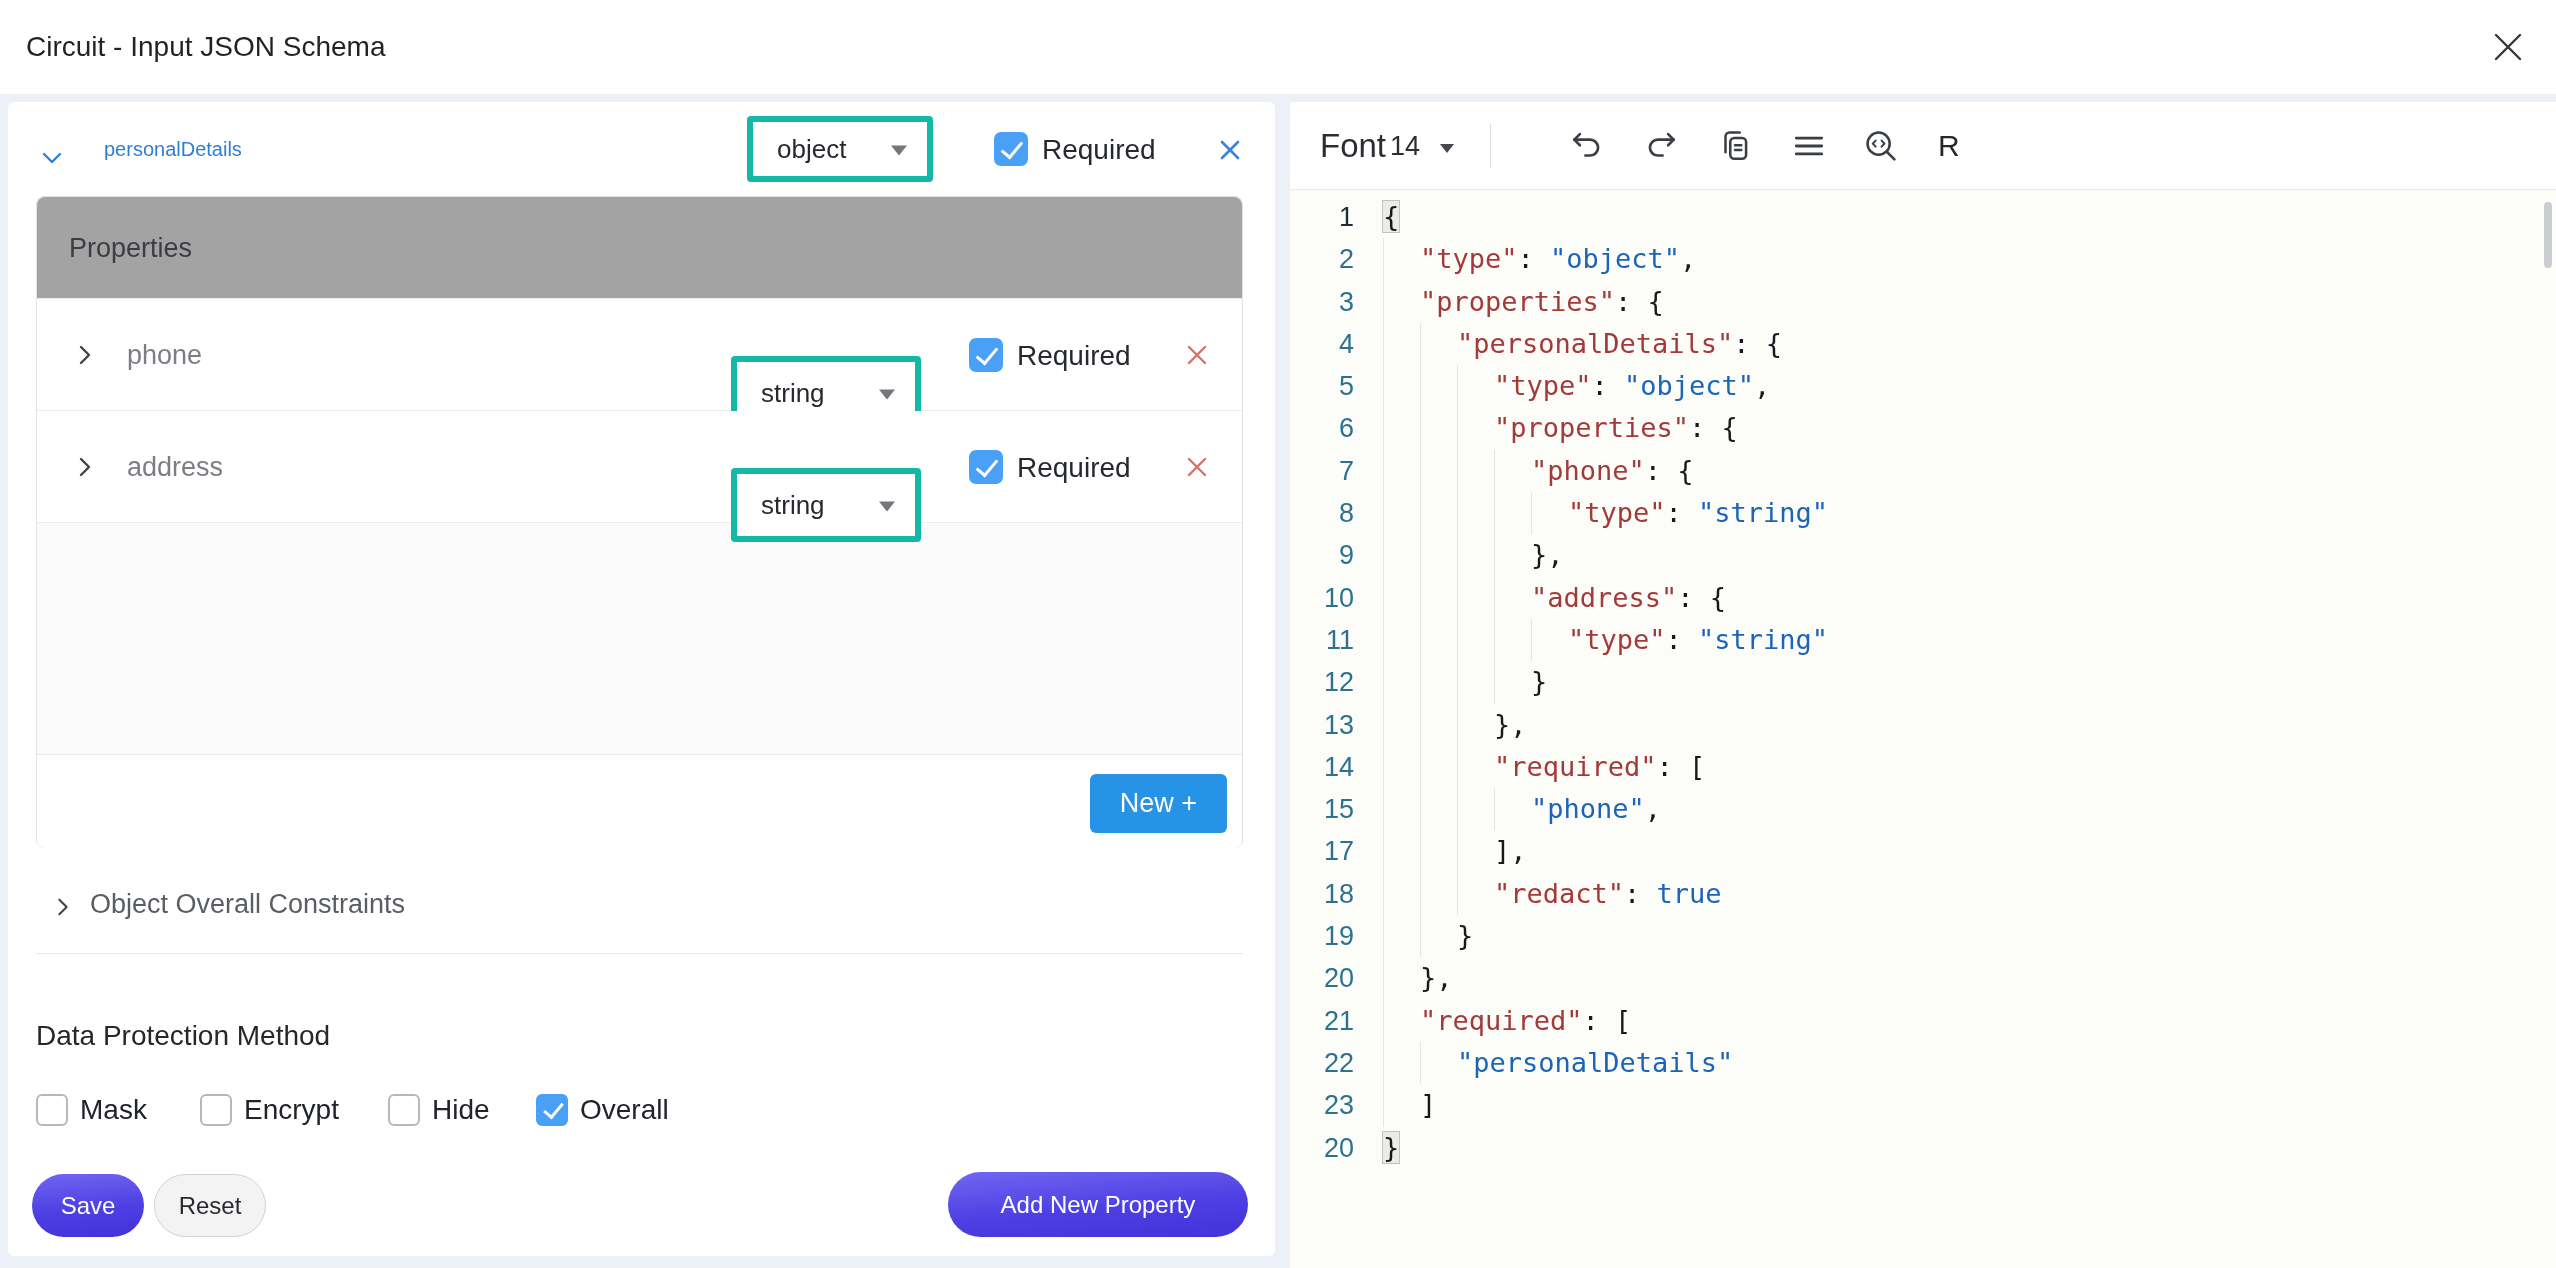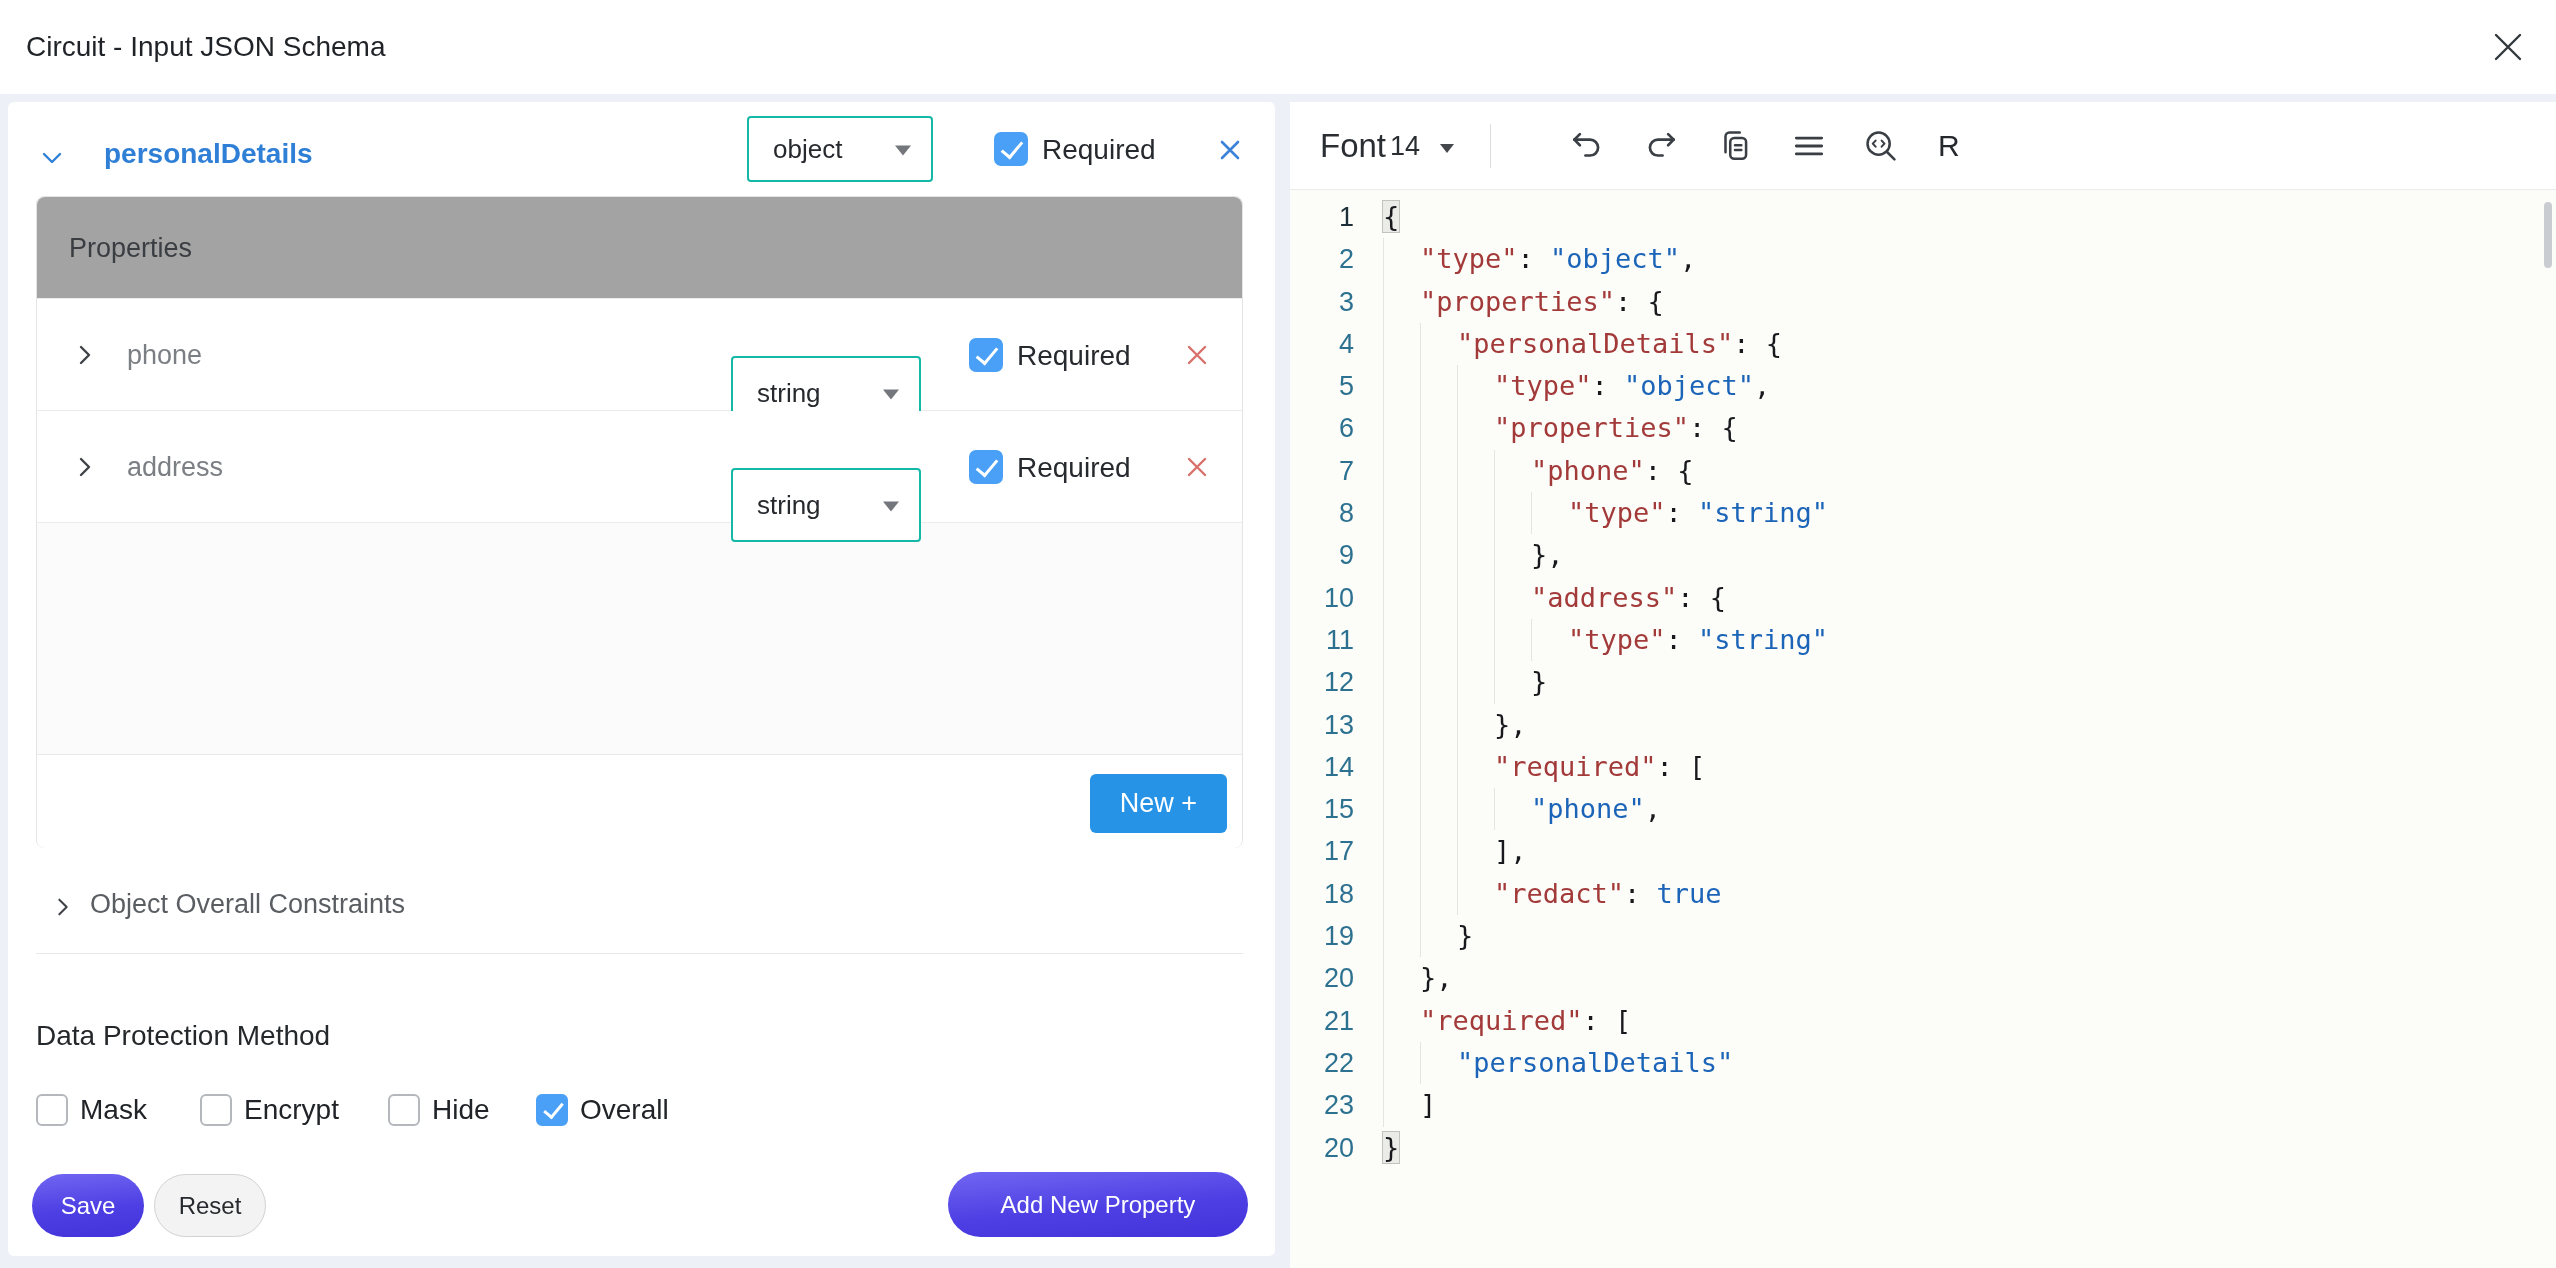--- a/index.html
+++ b/index.html
@@ -13,22 +13,22 @@
   .close-btn { position:absolute; right:28px; top:27px; width:40px; height:40px; cursor:pointer; }
 
   
   .left-panel { position:absolute; left:8px; top:102px; width:1267px; height:1154px;
     background:#ffffff; border-radius:6px; }
   .right-panel { position:absolute; left:1290px; top:102px; width:1266px; height:1166px;
     background:#ffffff; }
 
   
   .root-chevron { position:absolute; left:30px; top:42px; width:28px; height:28px; }
-  .root-name { position:absolute; left:96px; top:36px; font-size:28px; font-weight:700; color:#2f7fd6; }
-  .dd { position:absolute; background:#fff; border:2px solid #14b8a6; border-radius:4px; }
+  .root-name { position:absolute; left:96px; top:36px; font-size:20px; font-weight:400; color:#2f7fd6; }
+  .dd { position:absolute; background:#fff; border:6px solid #14b8a6; border-radius:4px; }
   .dd-val { position:absolute; left:24px; top:50%; transform:translateY(-50%);
     font-size:26px; color:#26292d; }
   .dd-caret { position:absolute; right:20px; top:50%; transform:translateY(-35%);
     width:0; height:0; border-left:8px solid transparent; border-right:8px solid transparent;
     border-top:10px solid #73777c; }
   .dd-object { left:739px; top:14px; width:186px; height:66px; }
 
   .cb { position:absolute; width:34px; height:34px; border:2px solid #b7bbc0;
     border-radius:7px; background:#fff; }
   .cb.checked { background:#49a0f6; border-color:#49a0f6; }

